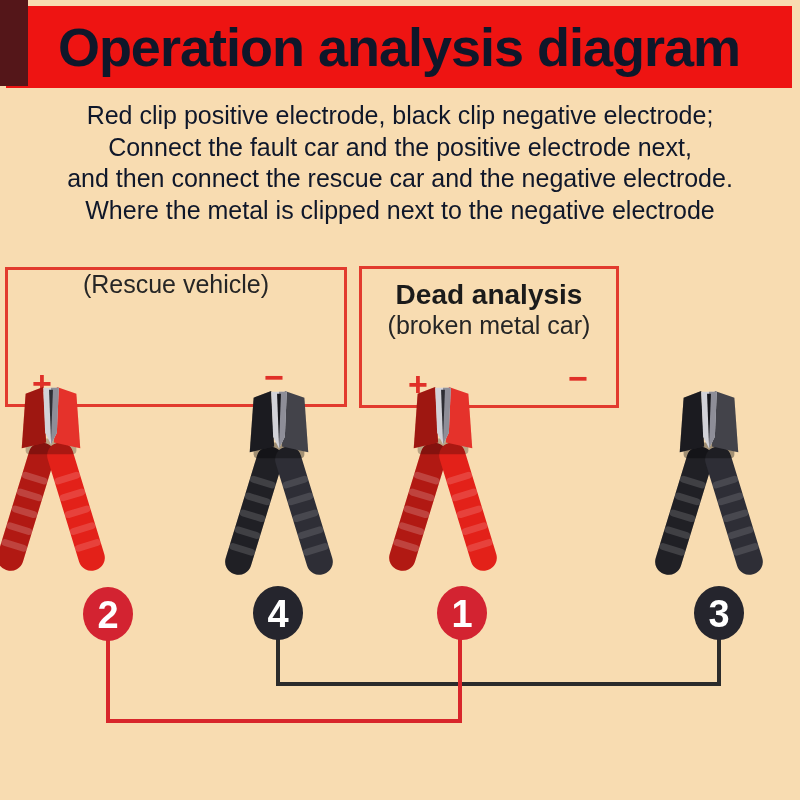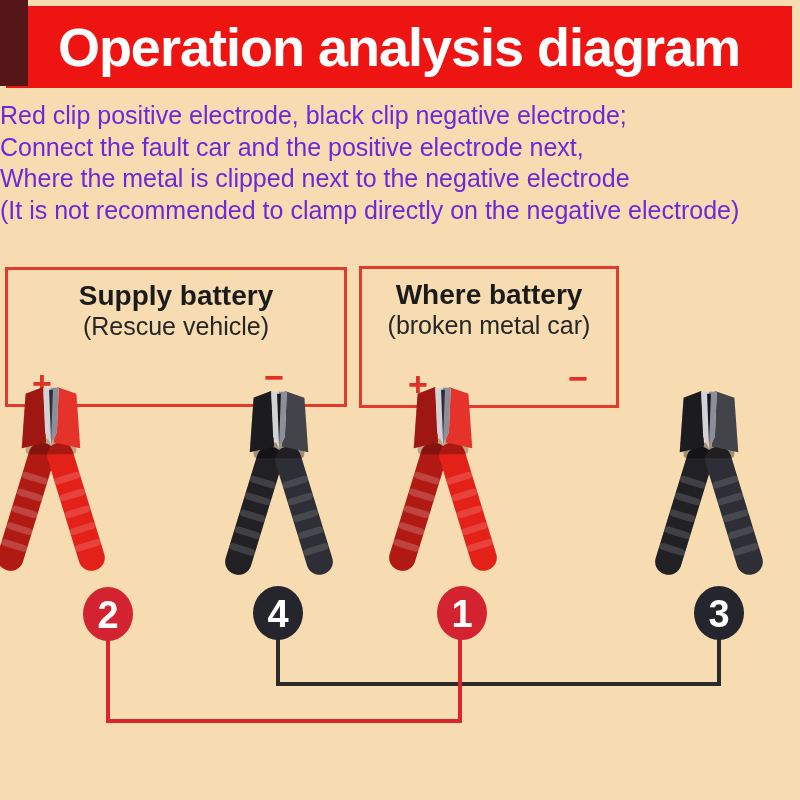--- a/index.html
+++ b/index.html
@@ -2,26 +2,26 @@
 <html><head>
 <meta charset="utf-8">
 <style>
   html,body{margin:0;padding:0;}
   body{font-family:"Liberation Sans", sans-serif;}
   .canvas{position:relative;width:800px;height:800px;background:#f8dcb1;overflow:hidden;}
 
   
   .banner{position:absolute;left:6px;top:6px;width:786px;height:82px;background:#ee1412;
           display:flex;align-items:center;justify-content:center;}
-  .banner h1{margin:0;font-size:54px;font-weight:bold;color:#ffffff;letter-spacing:-1px;}
+  .banner h1{margin:0;font-size:54px;font-weight:bold;color:#0f172a;letter-spacing:-1px;}
   .corner-patch{position:absolute;left:0;top:0;width:28px;height:86px;background:#541619;}
 
   
-  .instructions{position:absolute;left:0;top:100px;width:800px;text-align:left;
-                font-size:25px;line-height:31.5px;color:#6d28d9;font-weight:500;}
+  .instructions{position:absolute;left:0;top:100px;width:800px;text-align:center;
+                font-size:25px;line-height:31.5px;color:#0f172a;font-weight:500;}
 
   
   .bbox{position:absolute;border:3px solid #e23b2e;text-align:center;}
   .bbox.supply{left:5px;top:267px;width:336px;height:134px;}
   .bbox.dead{left:359px;top:266px;width:254px;height:136px;}
   .bbox .btitle{margin-top:10px;font-size:28px;font-weight:bold;color:#1b1b1b;}
   .bbox .bsub{margin-top:0;font-size:25px;color:#262626;}
   .sign{position:absolute;font-size:34px;font-weight:bold;color:#e03028;line-height:1;}
   .supply .plus{left:24px;bottom:4px;}
   .supply .minus{right:60px;bottom:10px;}
@@ -54,33 +54,32 @@
 <div class="canvas">
 
   <div class="banner">
     <h1>Operation analysis diagram</h1>
   </div>
   <div class="corner-patch"></div>
 
   <div class="instructions">
     <div>Red clip positive electrode, black clip negative electrode;</div>
     <div>Connect the fault car and the positive electrode next,</div>
+    <div>and then connect the rescue car and the negative electrode.</div>
     <div>Where the metal is clipped next to the negative electrode</div>
-    <div>(It is not recommended to clamp directly on the negative electrode)</div>
   </div>
 
   <div class="bbox supply">
-    <div class="btitle">Supply battery</div>
     <div class="bsub">(Rescue vehicle)</div>
     <span class="sign plus">+</span>
     <span class="sign minus">−</span>
   </div>
 
   <div class="bbox dead">
-    <div class="btitle">Where battery</div>
+    <div class="btitle">Dead analysis</div>
     <div class="bsub">(broken metal car)</div>
     <span class="sign plus">+</span>
     <span class="sign minus">−</span>
   </div>
 
   <div class="wire black" style="left:276px;top:636px;width:4px;height:50px;"></div>
   <div class="wire black" style="left:276px;top:682px;width:445px;height:4px;"></div>
   <div class="wire black" style="left:717px;top:636px;width:4px;height:50px;"></div>
 
   <div class="wire red" style="left:106px;top:637px;width:4px;height:86px;"></div>

